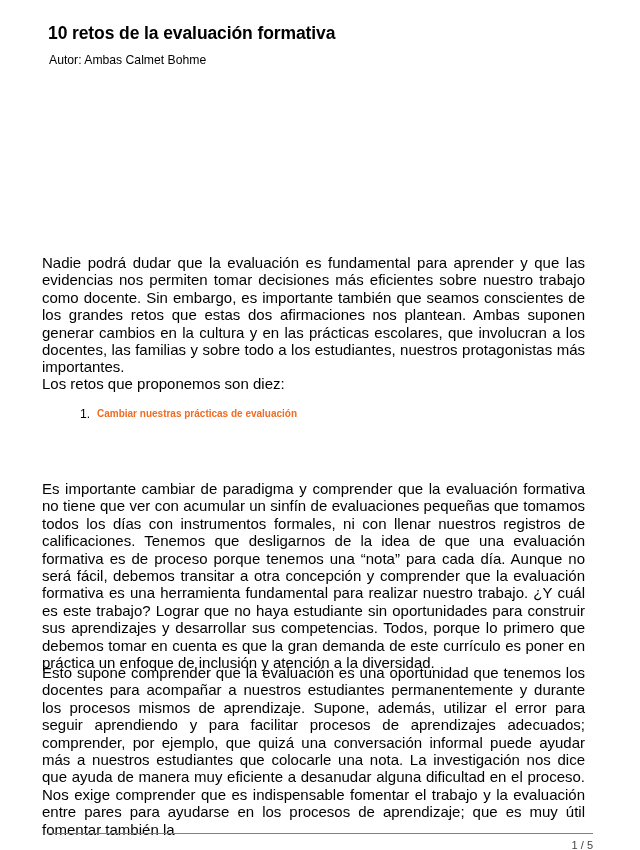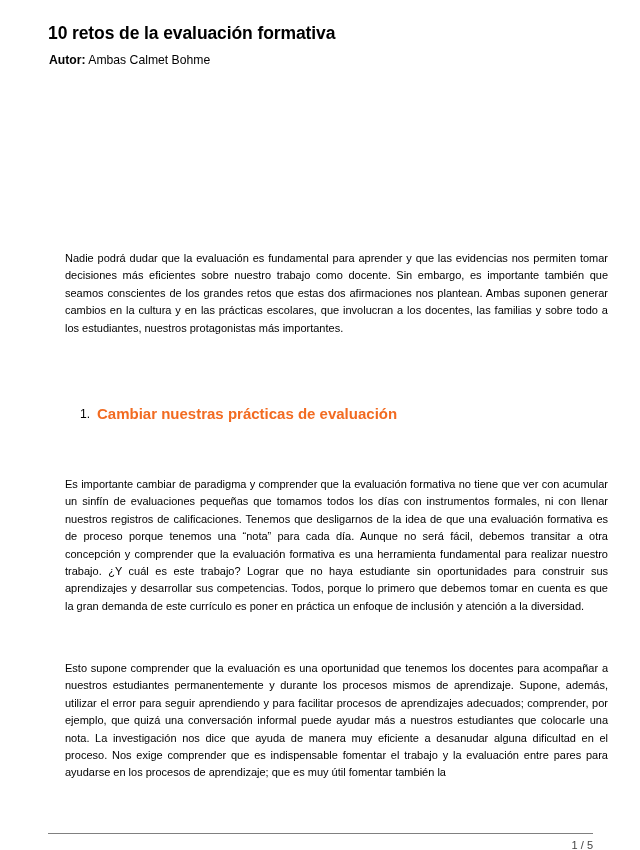--- a/index.html
+++ b/index.html
@@ -37,21 +37,21 @@
   }
 
   .author-line {
     position: absolute;
     left: 49px;
     top: 52px;
     font-size: 12.2px;
     line-height: 17px;
   }
   .author-label {
-    font-weight: bold;
+    font-weight: normal;
   }
   .author-name {
     font-weight: normal;
   }
 
   
   .byline {
     position: absolute;
     left: 49px;
     top: 206px;
@@ -60,23 +60,23 @@
     line-height: 17px;
   }
   .byline .sep {
     font-weight: normal;
     color: #555555;
     padding: 0 1px;
   }
 
   .para {
     position: absolute;
-    left: 65px;
+    left: 42px;
     width: 543px;
-    font-size: 11px;
+    font-size: 15px;
     line-height: 17.4px;
     text-align: justify;
     text-justify: inter-word;
   }
 
   .para-intro   { top: 239px; }
   .para-lead    { top: 360px; text-align: left; }
   .para-one     { top: 465px; }
   .para-two     { top: 649px; }
 
@@ -101,21 +101,21 @@
     left: 31px;
     top: 0;
     font-size: 12.2px;
     line-height: 17.4px;
   }
   .reto-title {
     display: block;
     margin-top: 13px;
     color: #F26B21;
     font-weight: bold;
-    font-size: 15px;
+    font-size: 10px;
     line-height: 15px;
   }
 
   
   .footer-rule {
     position: absolute;
     left: 48px;
     top: 833px;
     width: 545px;
     height: 1px;
@@ -142,20 +142,21 @@
   <h1 class="doc-title">10 retos de la evaluación formativa</h1>
 
   <div class="author-line">
     <span class="author-label">Autor</span><span class="author-label">:</span>
     <span class="author-name">Ambas Calmet Bohme</span>
   </div>
 
 
   <p class="para para-intro">Nadie podrá dudar que la evaluación es fundamental para aprender y que las evidencias nos permiten tomar decisiones más eficientes sobre nuestro trabajo como docente. Sin embargo, es importante también que seamos conscientes de los grandes retos que estas dos afirmaciones nos plantean. Ambas suponen generar cambios en la cultura y en las prácticas escolares, que involucran a los docentes, las familias y sobre todo a los estudiantes, nuestros protagonistas más importantes.</p>
 
+  <p class="para para-lead">Los retos que proponemos son diez:</p>
 
   <ol class="retos-list">
     <li class="reto-item">
       <span class="reto-marker">1.</span>
       <span class="reto-title">Cambiar nuestras prácticas de evaluación</span>
     </li>
   </ol>
 
   <p class="para para-one">Es importante cambiar de paradigma y comprender que la evaluación formativa no tiene que ver con acumular un sinfín de evaluaciones pequeñas que tomamos todos los días con instrumentos formales, ni con llenar nuestros registros de calificaciones. Tenemos que desligarnos de la idea de que una evaluación formativa es de proceso porque tenemos una “nota” para cada día. Aunque no será fácil, debemos transitar a otra concepción y comprender que la evaluación formativa es una herramienta fundamental para realizar nuestro trabajo. ¿Y cuál es este trabajo? Lograr que no haya estudiante sin oportunidades para construir sus aprendizajes y desarrollar sus competencias. Todos, porque lo primero que debemos tomar en cuenta es que la gran demanda de este currículo es poner en práctica un enfoque de inclusión y atención a la diversidad.</p>
 

